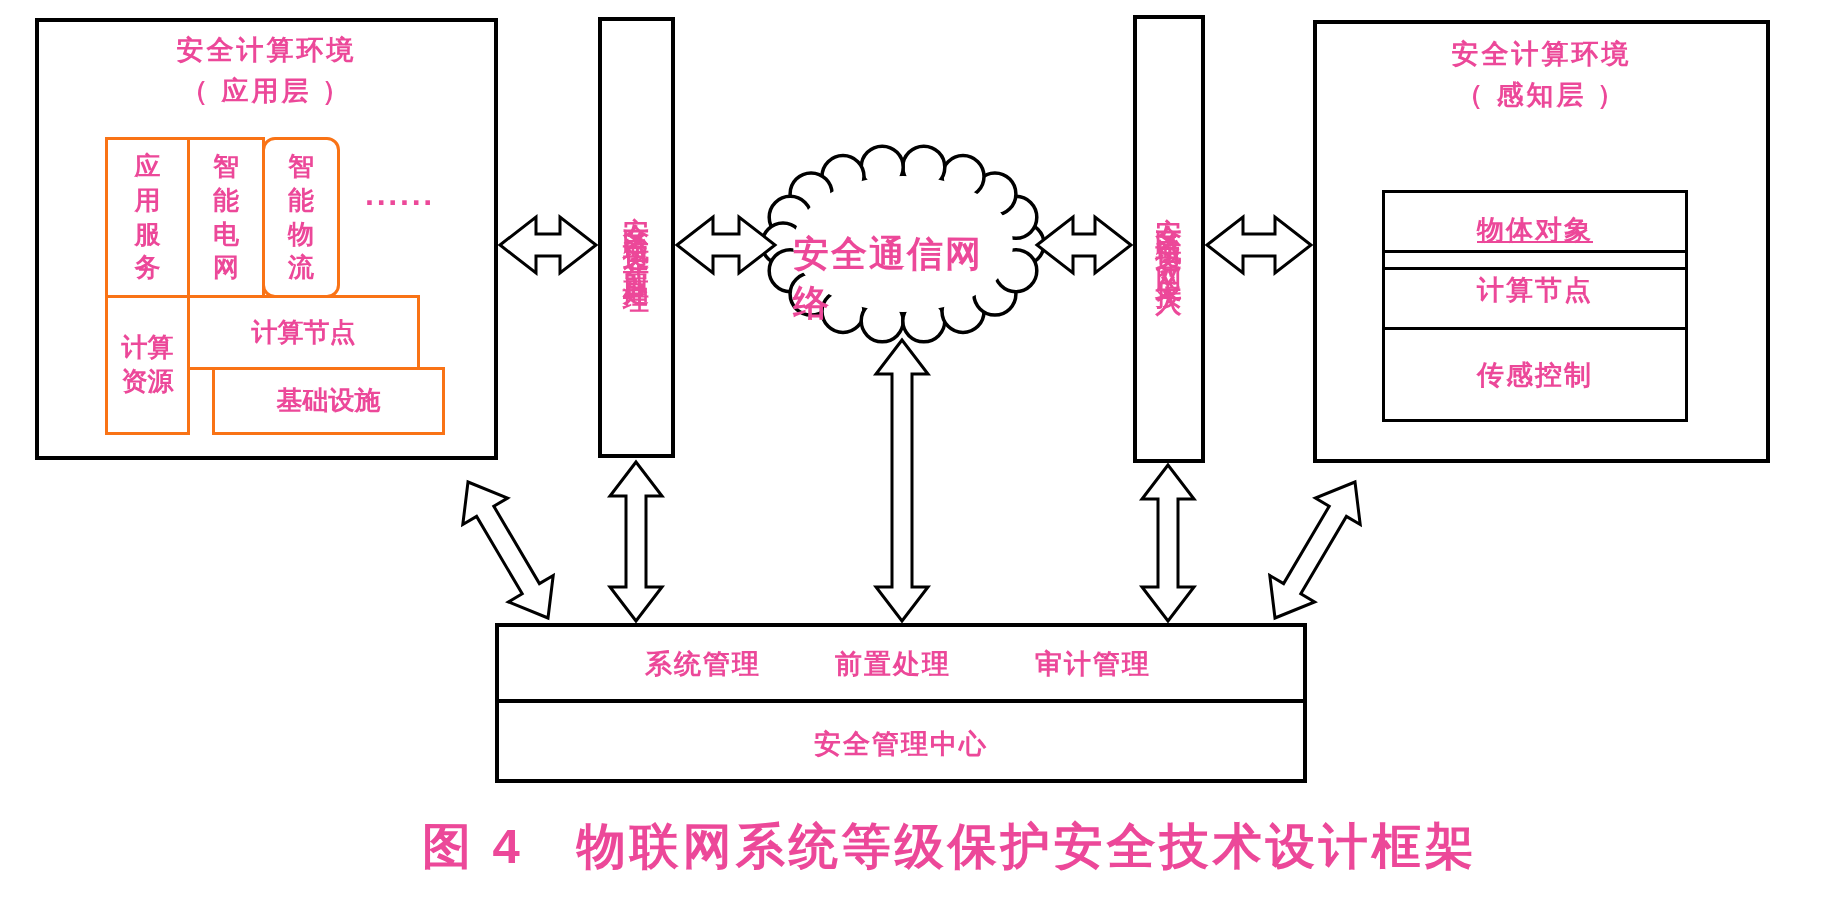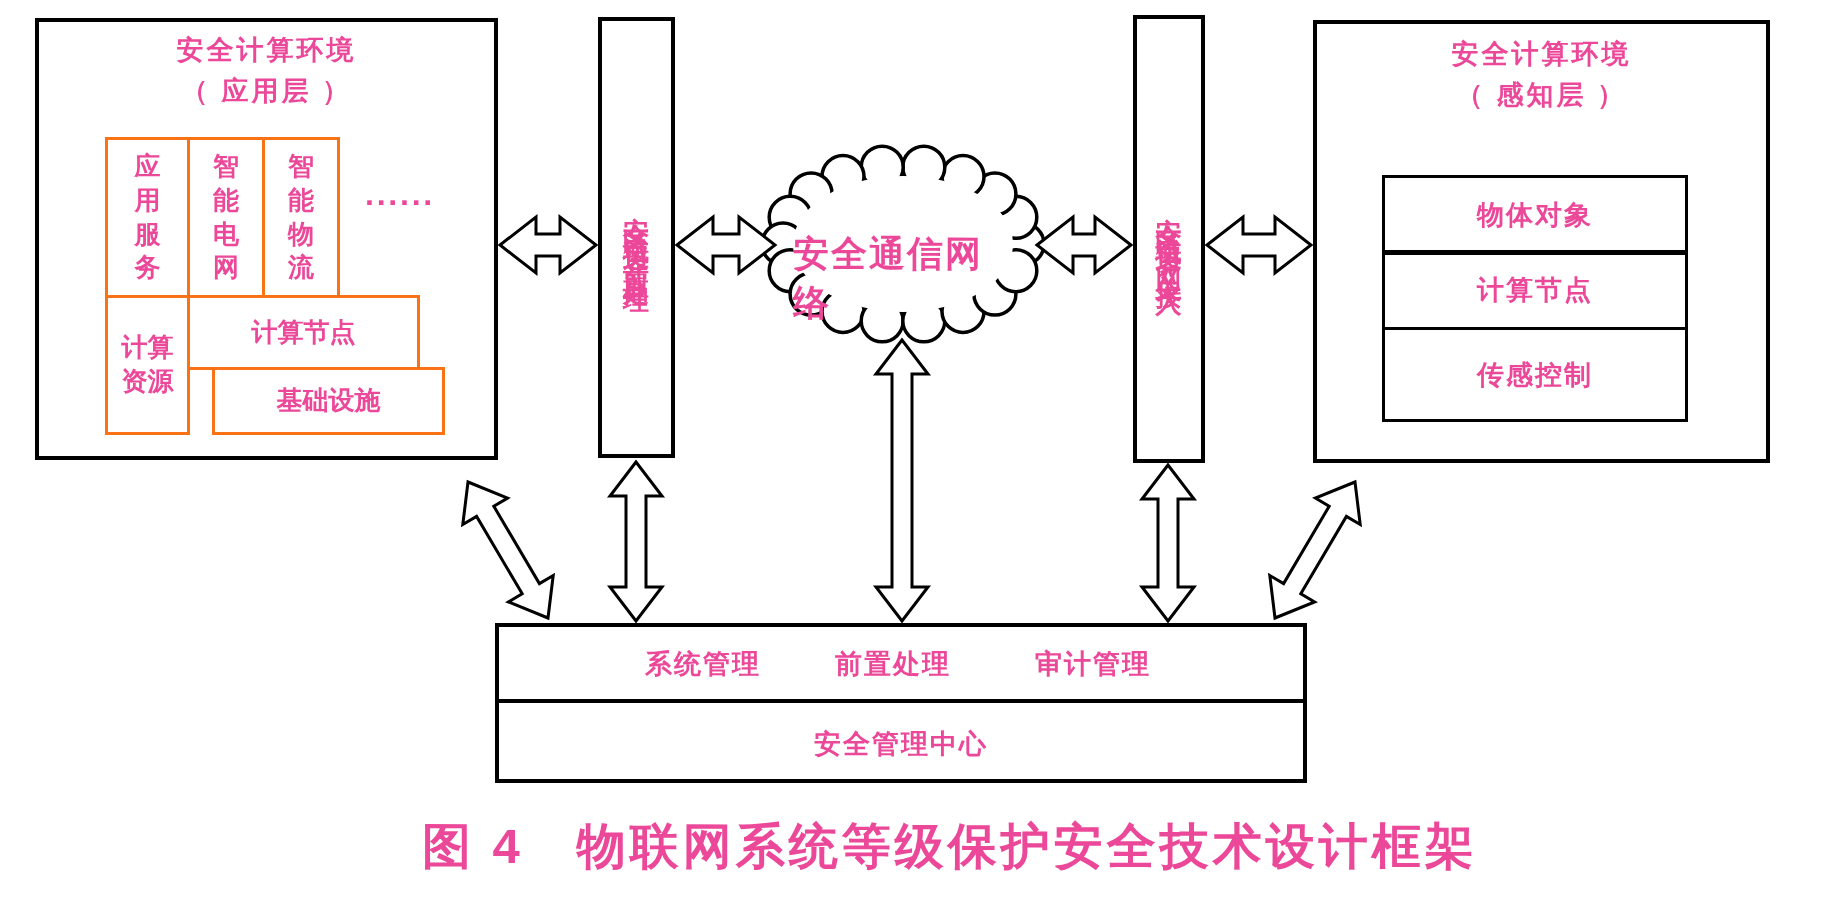--- a/index.html
+++ b/index.html
@@ -14,34 +14,34 @@
         text-align:center;font-size:27px;letter-spacing:2px;background:transparent;}
   .vbar{position:absolute;box-sizing:border-box;border:4px solid #000;display:flex;align-items:center;justify-content:center;background:transparent;}
   .vbar .vtext{writing-mode:vertical-rl;text-orientation:mixed;font-size:26px;letter-spacing:7px;line-height:1;}
   .label{position:absolute;font-size:27px;letter-spacing:2px;white-space:nowrap;}
   svg.layer{position:absolute;left:0;top:0;}
 
   #appEnvBox{left:35px;top:18px;width:463px;height:442px;}
   #appEnvTitle{left:35px;top:30px;width:463px;}
   #cellAppService{left:105px;top:137px;width:85px;height:161px;padding:0 22px;}
   #cellSmartGrid{left:187px;top:137px;width:78px;height:161px;padding:0 17px;}
-  #cellSmartLogistics{left:262px;top:137px;width:78px;height:161px;padding:0 17px;}
+  #cellSmartLogistics{left:262px;top:137px;width:78px;height:161px;padding:0 17px;border-radius:13px;}
   #dots{left:345px;top:184px;width:110px;text-align:center;font-size:32px;letter-spacing:1px;}
   #cellComputeRes{left:105px;top:295px;width:85px;height:140px;padding:16px 6px;}
   #cellComputeNode{left:187px;top:295px;width:233px;height:75px;}
   #cellInfra{left:180px;top:367px;width:233px;height:68px;margin-left:32px;}
 
   #barFront{left:598px;top:17px;width:77px;height:441px;}
   #barGateway{left:1133px;top:15px;width:72px;height:448px;}
 
   #cloudLabel{left:793px;top:230px;width:220px;font-size:36px;letter-spacing:2px;}
 
   #senseBox{left:1313px;top:20px;width:457px;height:443px;}
   #senseTitle{left:1313px;top:34px;width:457px;}
-  #rowObject{left:1382px;top:175px;width:306px;height:80px;}
+  #rowObject{left:1382px;top:190px;width:306px;height:80px;text-decoration:underline;}
   #rowNode{left:1382px;top:250px;width:306px;height:80px;}
   #rowSensor{left:1382px;top:327px;width:306px;height:95px;}
 
   #mgmtBox{left:495px;top:623px;width:812px;height:160px;}
   #mgmtDivider{left:495px;top:699px;width:812px;height:4px;background:#000;}
   #lblSystem{left:694px;top:646px;transform:translateX(-50%);margin-left:9px;}
   #lblSecurity{left:893px;top:646px;transform:translateX(-50%);}
   #lblAudit{left:1093px;top:646px;transform:translateX(-50%);}
   #lblCenter{left:901px;top:726px;transform:translateX(-50%);}
 

